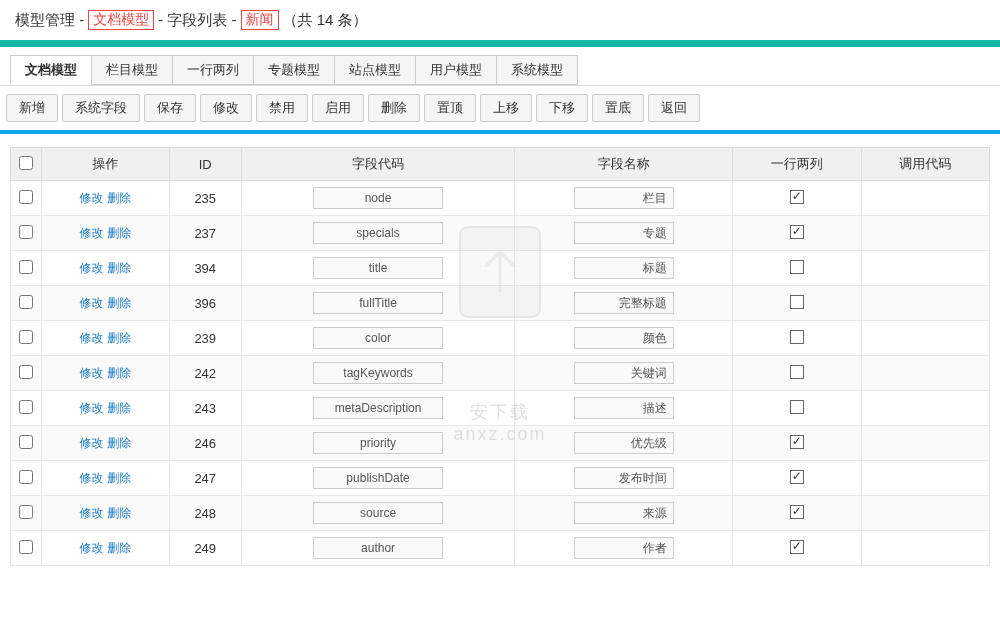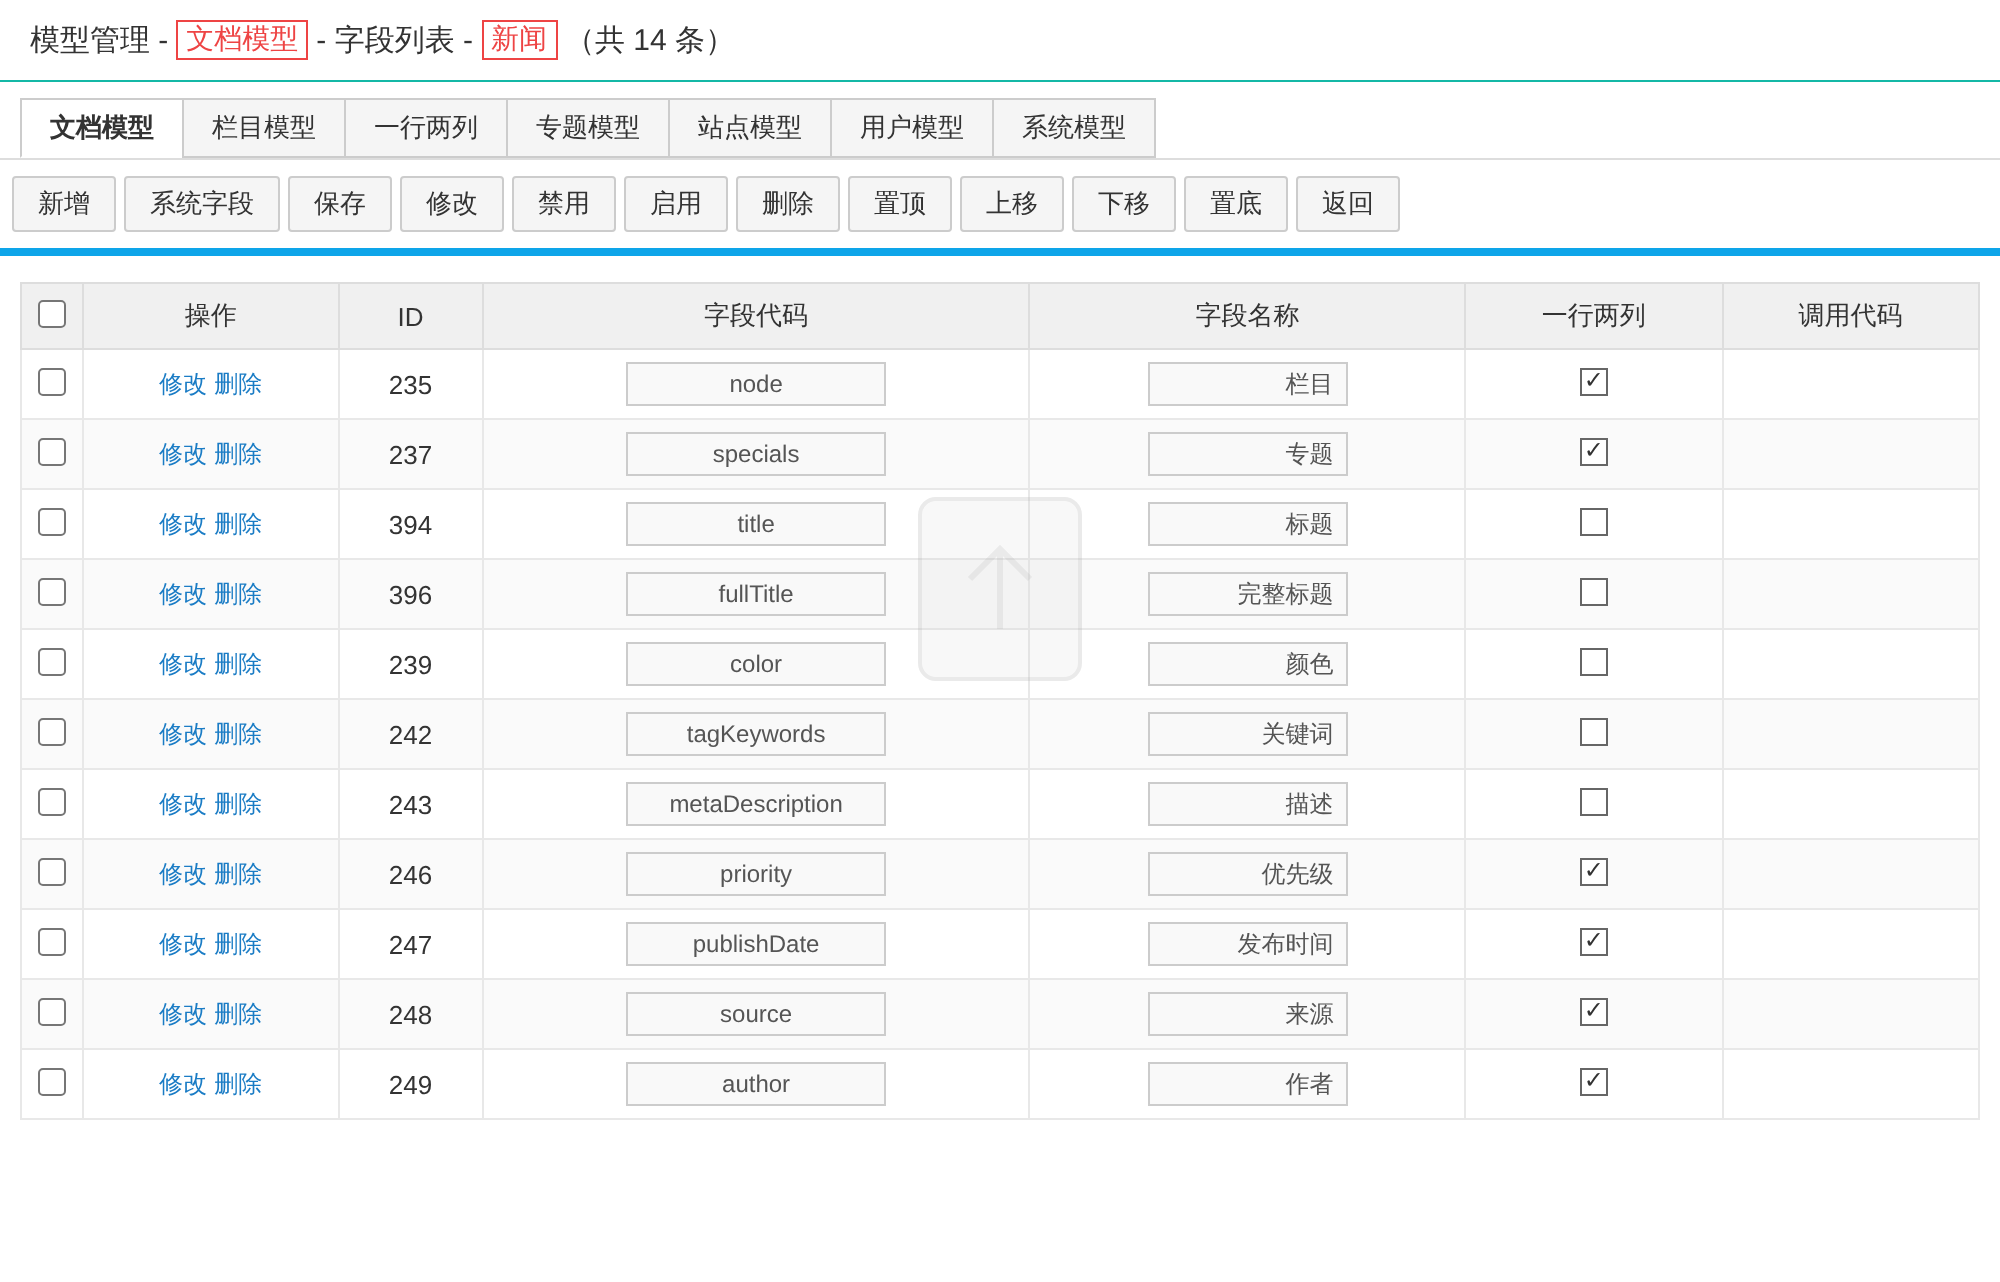--- a/index.html
+++ b/index.html
@@ -4,21 +4,21 @@
   <style>
     * { box-sizing: border-box; margin: 0; padding: 0; }
     body {
       font-family: "Microsoft YaHei", "SimHei", Arial, sans-serif;
       font-size: 13px;
       background: #fff;
       color: #333;
     }
     .page-header {
       padding: 10px 15px;
-      border-bottom: 1px solid #14b8a6;
+      border-bottom: 7px solid #14b8a6;
       display: flex;
       align-items: center;
       gap: 4px;
       font-size: 15px;
       color: #333;
     }
     .page-header .highlighted {
       border: 1px solid #e44;
       color: #e44;
       padding: 0 4px;
@@ -154,20 +154,22 @@
 </head>
 <body>
 
 <div class="watermark-overlay">
   <svg viewBox="0 0 200 200" xmlns="http://www.w3.org/2000/svg">
     <rect x="60" y="30" width="80" height="90" rx="8" fill="#ccc" opacity="0.5"></rect>
     <rect x="60" y="30" width="80" height="90" rx="8" fill="none" stroke="#aaa" stroke-width="2"></rect>
     <path d="M85 70 L100 55 L115 70" fill="none" stroke="#aaa" stroke-width="3"></path>
     <line x1="100" y1="55" x2="100" y2="95" stroke="#aaa" stroke-width="3"></line>
   </svg>
+  <div class="watermark-text">安下载</div>
+  <div class="watermark-text">anxz.com</div>
 </div>
 
 <div class="page-header">
   <span>模型管理 -</span>
   <span class="highlighted">文档模型</span>
   <span>- 字段列表 -</span>
   <span class="highlighted">新闻</span>
   <span>（共 14 条）</span>
 </div>
 

